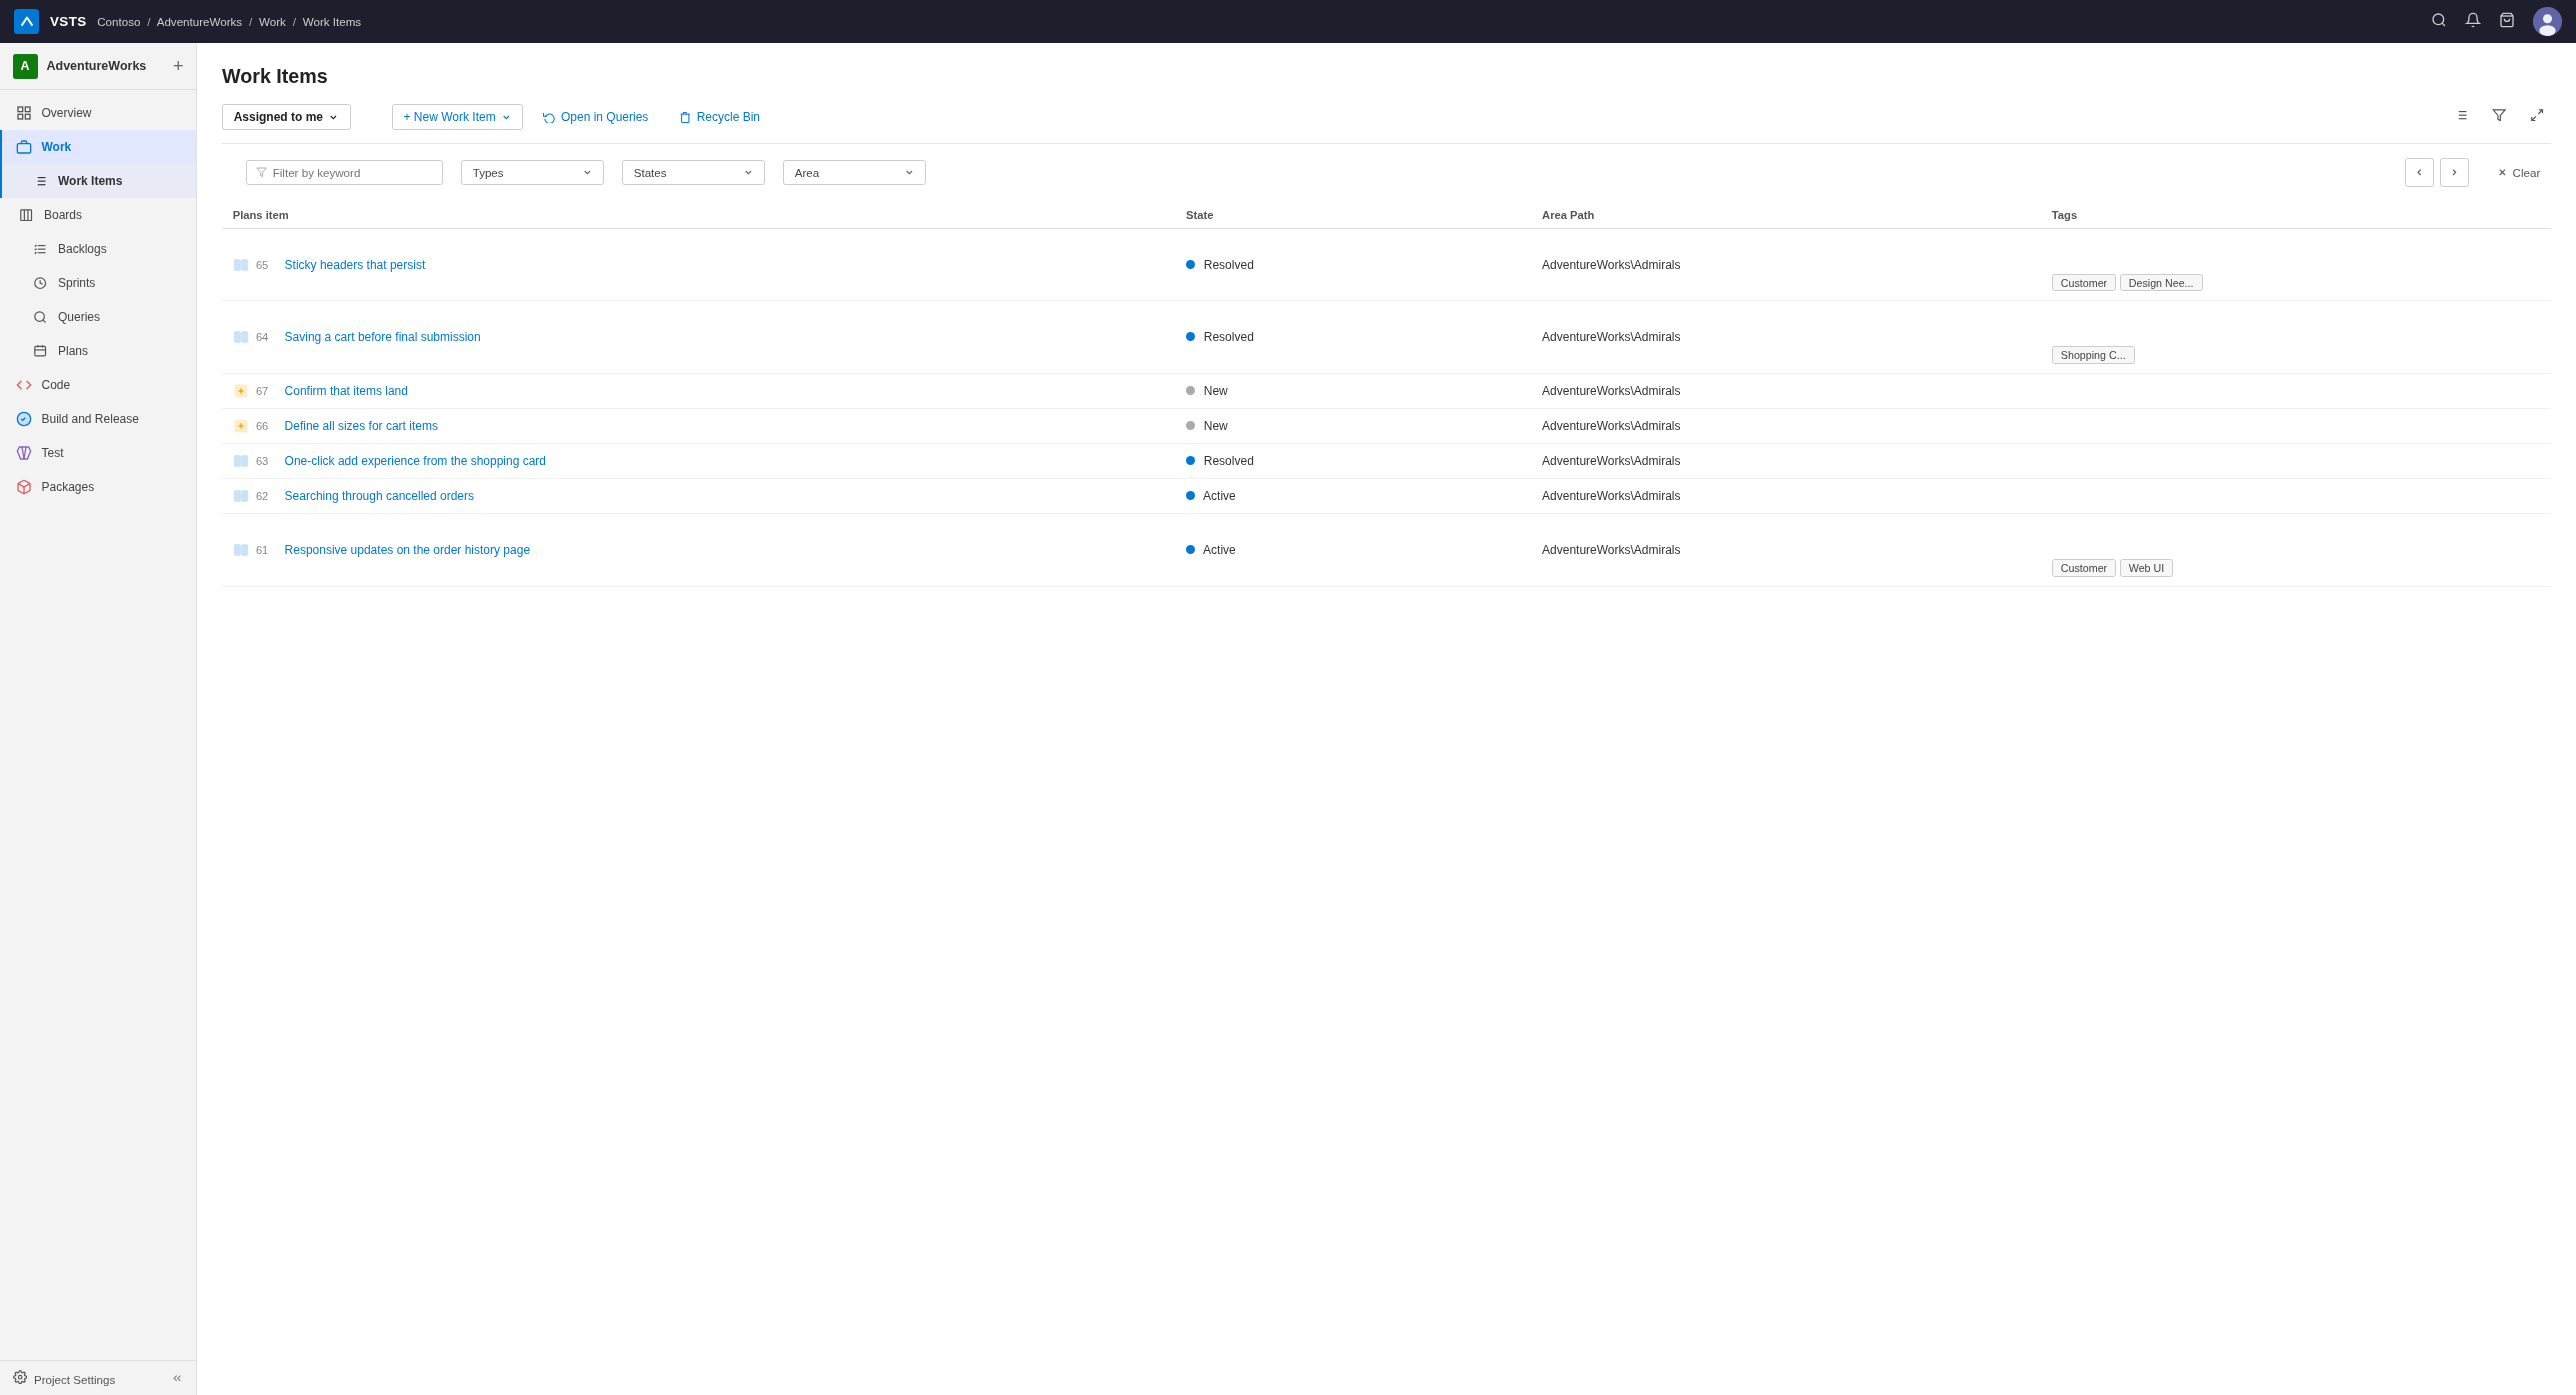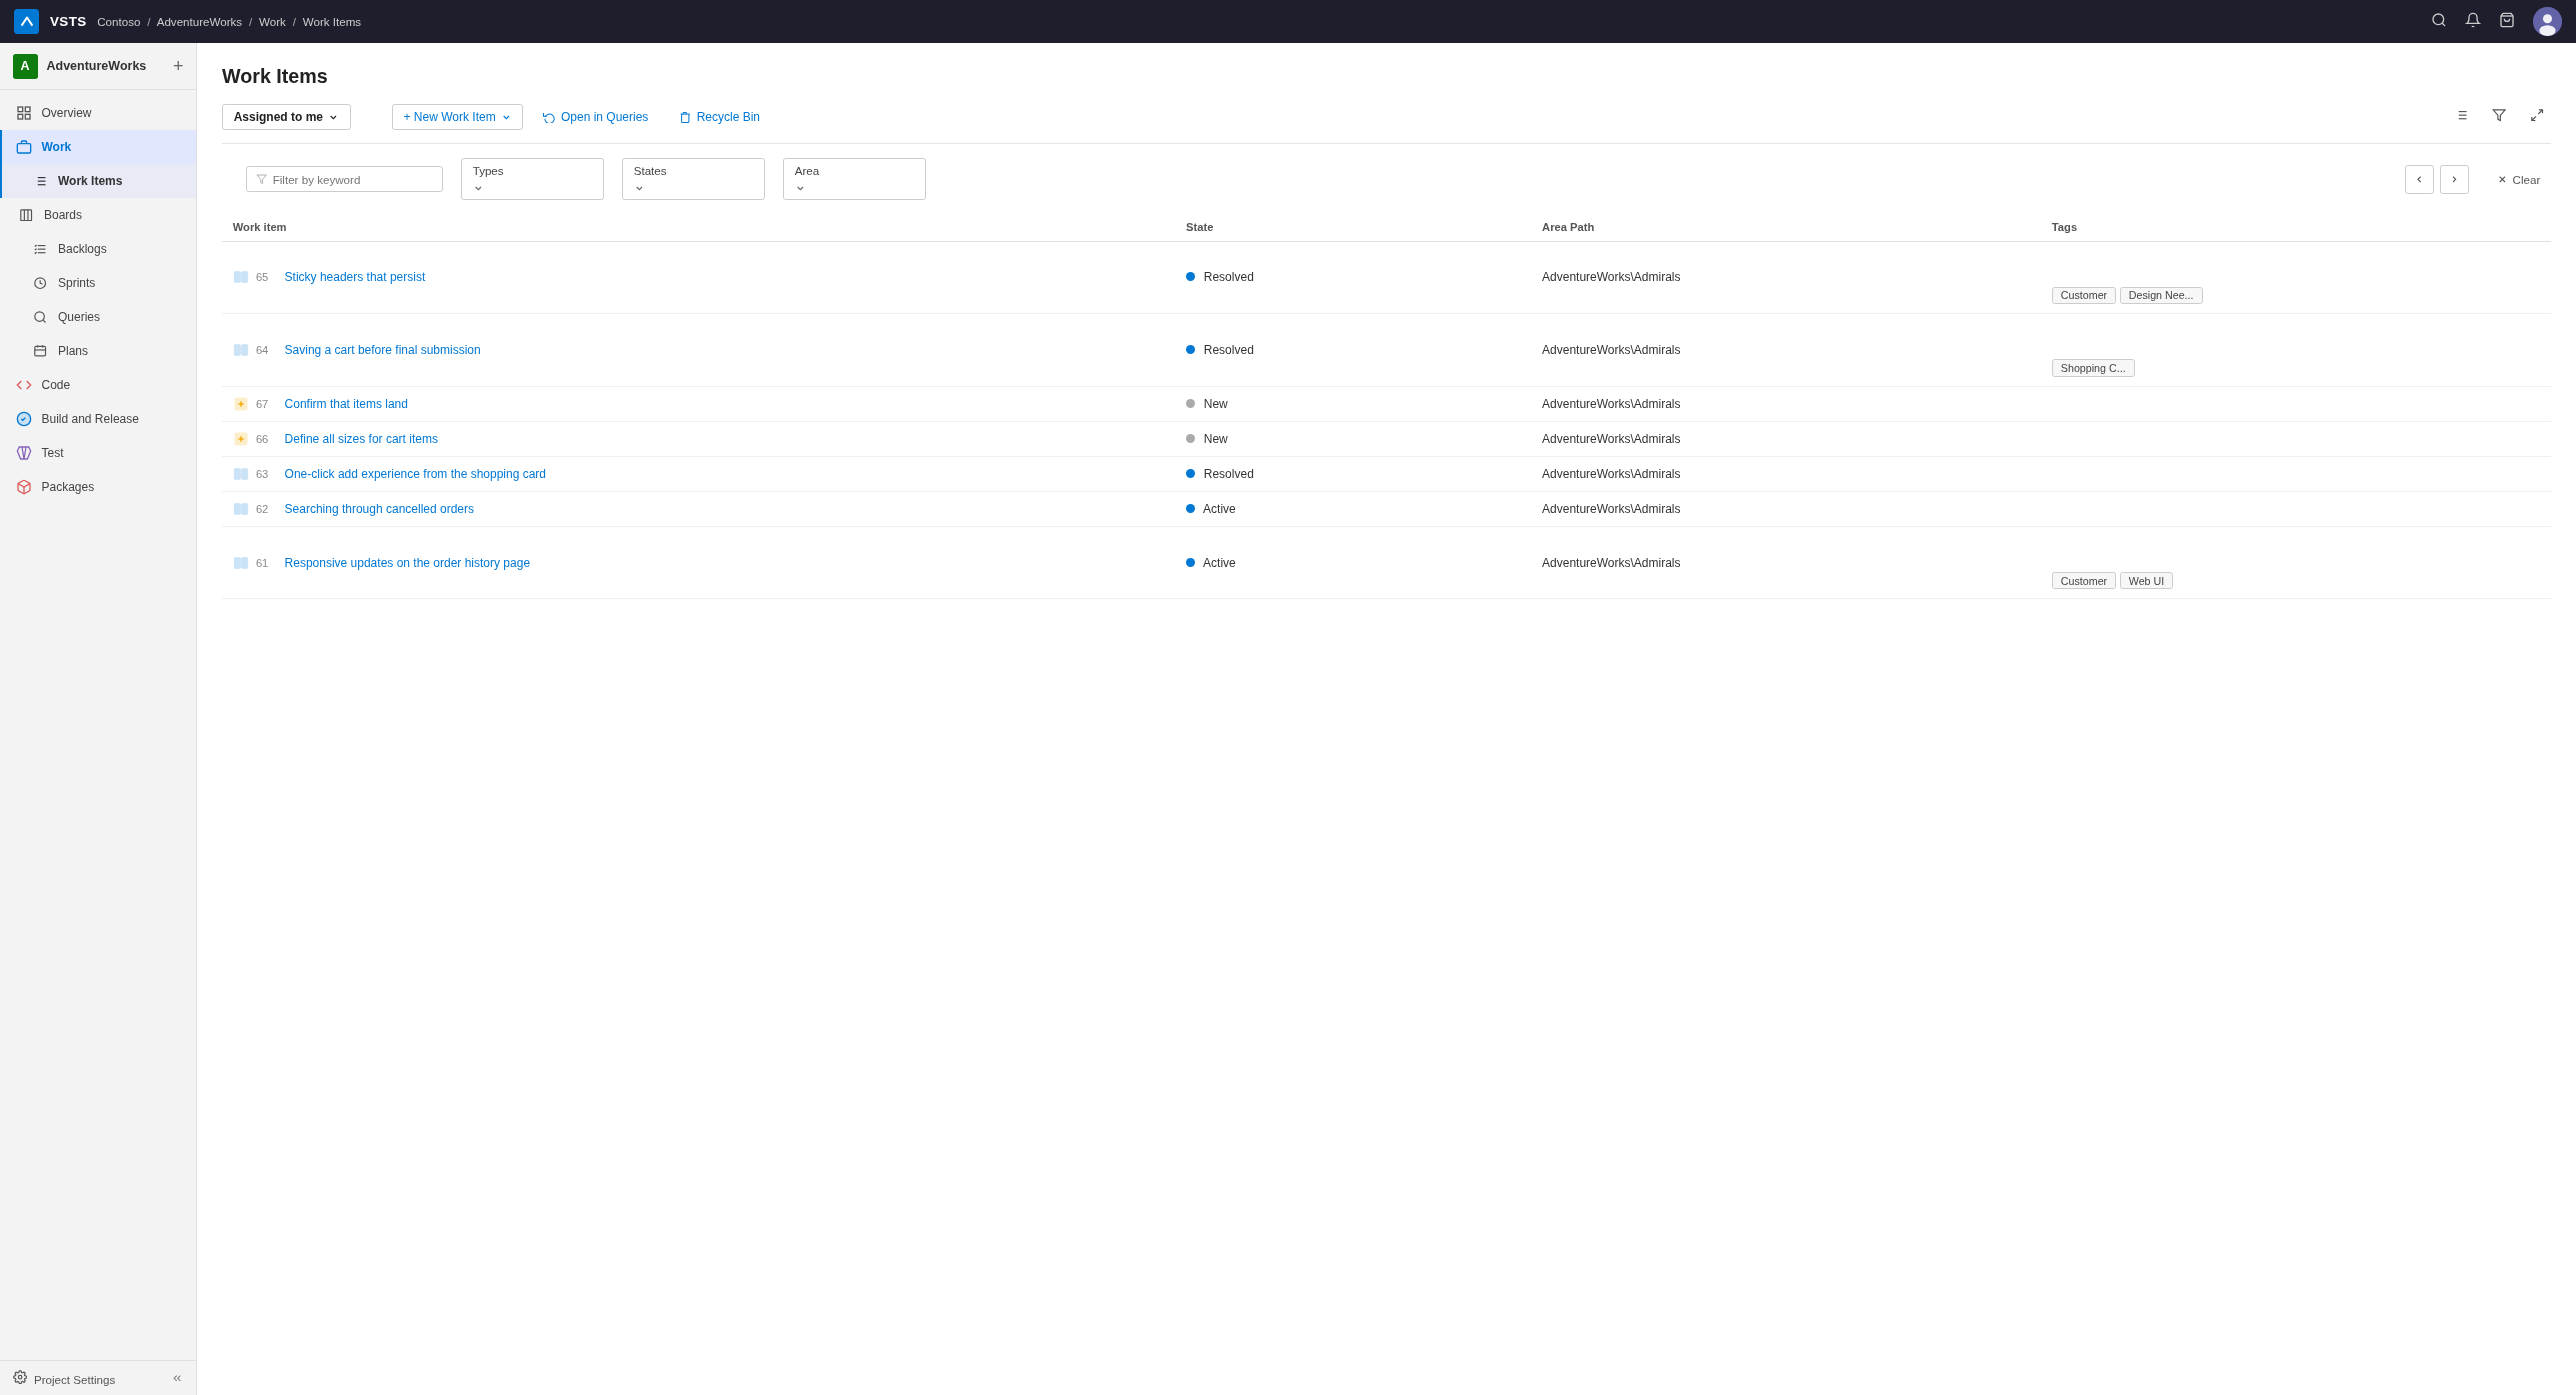--- a/index.html
+++ b/index.html
@@ -49,21 +49,21 @@
     .btn-new-item { display: flex; align-items: center; gap: 5.4px; padding: 5.4px 10.7px; border: 0.9px solid #ccc; border-radius: 2.7px; cursor: pointer; font-size: 12px; background: #fff; color: #0078d4; font-weight: 500; margin-left: 32px; }
     .btn-open-queries { display: flex; align-items: center; gap: 5.4px; padding: 5.4px 10.7px; cursor: pointer; font-size: 12px; background: transparent; border: none; color: #0078d4; font-weight: 500; }
     .btn-recycle { display: flex; align-items: center; gap: 5.4px; padding: 5.4px 10.7px; cursor: pointer; font-size: 12px; background: transparent; border: none; color: #0078d4; font-weight: 500; }
     .toolbar-right { display: flex; align-items: center; gap: 9px; }
     .toolbar-icon-btn { background: none; border: none; cursor: pointer; color: #555; font-size: 14.3px; padding: 3.6px 7.2px; }
 
     
     .filter-bar { display: flex; align-items: center; gap: 18px; margin-bottom: 14.3px; margin-left: 24px; }
     .filter-input { display: flex; align-items: center; gap: 5.4px; border: 0.9px solid #ccc; border-radius: 2.7px; padding: 5.4px 9px; font-size: 11.6px; color: #666; background: #fff; min-width: 197px; }
     .filter-input input { border: none; outline: none; font-size: 11.6px; color: #333; width: 100%; background: transparent; }
-    .filter-dropdown { display: flex; align-items: flex-start; gap: 5.4px; border: 0.9px solid #ccc; border-radius: 2.7px; padding: 5.4px 10.7px; font-size: 11.6px; background: #fff; cursor: pointer; color: #444; min-width: 143px; justify-content: space-between; flex-direction: column; }
+    .filter-dropdown { display: flex; align-items: center; gap: 5.4px; border: 0.9px solid #ccc; border-radius: 2.7px; padding: 5.4px 10.7px; font-size: 11.6px; background: #fff; cursor: pointer; color: #444; min-width: 143px; justify-content: space-between; }
     .filter-spacer { flex: 1; }
     .filter-nav { display: flex; align-items: center; gap: 5.4px; }
     .filter-nav-btn { width: 29px; height: 29px; border: 0.9px solid #ccc; border-radius: 2.7px; background: #fff; cursor: pointer; display: flex; align-items: center; justify-content: center; color: #555; font-size: 12.5px; }
     .btn-clear { display: flex; align-items: center; gap: 4.5px; padding: 4.5px 10.7px; background: #fff; border: none; cursor: pointer; font-size: 11.6px; color: #555; }
 
     
     .work-items-table { width: 100%; border-collapse: collapse; }
     .work-items-table thead tr { border-bottom: 1.8px solid #e0e0e0; }
     .work-items-table th { text-align: left; padding: 7.2px 10.7px; font-size: 11.2px; font-weight: 600; color: #555; text-transform: none; }
     .work-items-table tbody tr { border-bottom: 0.9px solid #f0f0f0; }
@@ -395,21 +395,21 @@
             <line x1="18" y1="6" x2="6" y2="18"></line>
             <line x1="6" y1="6" x2="18" y2="18"></line>
           </svg>
         <span>Clear</span>
       </button>
     </div>
 
     <table class="work-items-table">
       <thead>
         <tr>
-          <th class="wi-col-item">Work item</th>
+          <th class="wi-col-item">Plans item</th>
           <th class="wi-col-state">State</th>
           <th class="wi-col-area">Area Path</th>
           <th class="wi-col-tags">Tags</th>
         </tr>
       </thead>
       <tbody id="work-items-body">
       <tr>
     <td class="wi-col-item">
       <div class="wi-item-cell">
         <span class="wi-icon"><svg width="16" height="16" viewBox="0 0 24 24" fill="none" xmlns="http://www.w3.org/2000/svg">

